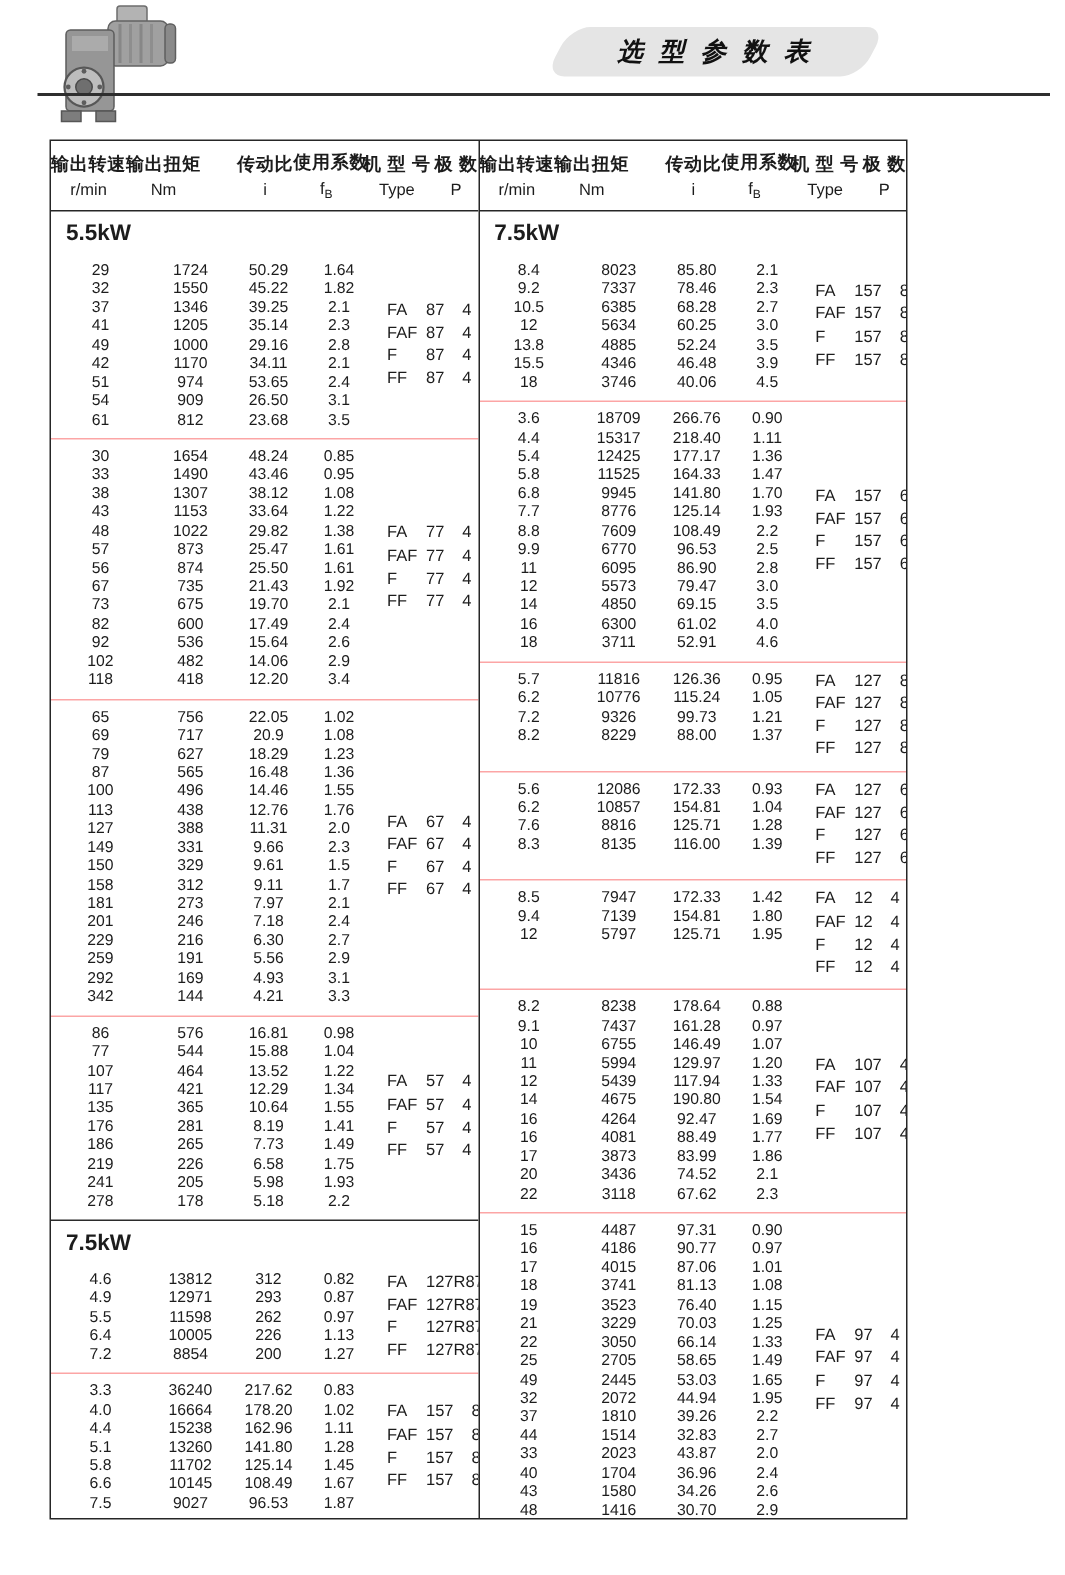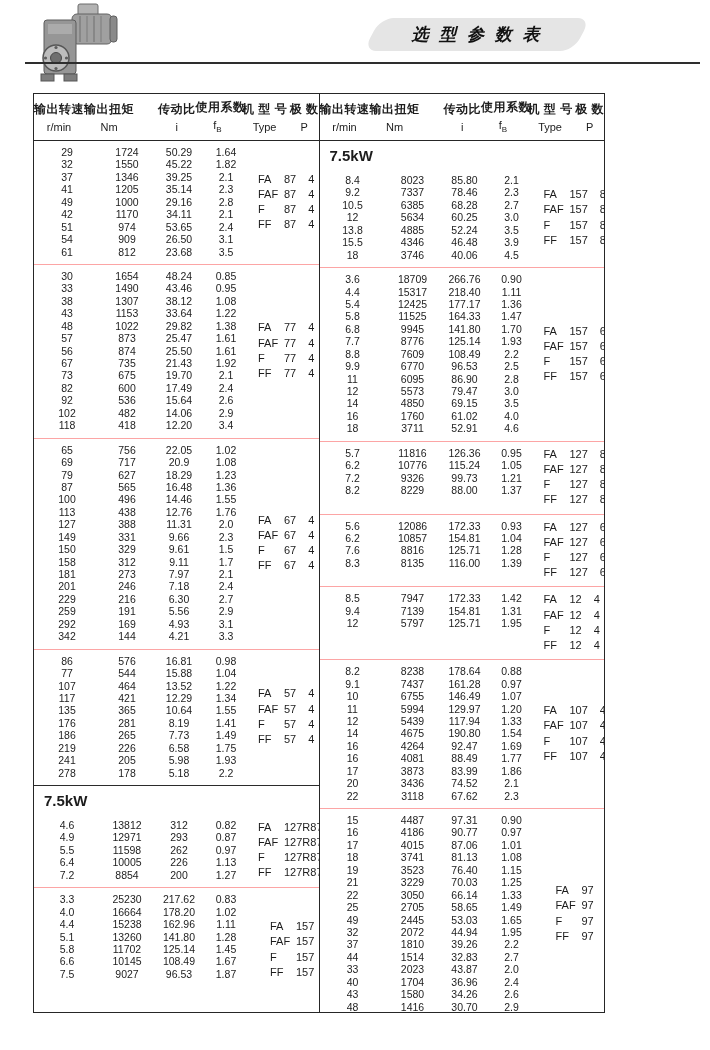--- a/index.html
+++ b/index.html
@@ -42,21 +42,21 @@
   .hen { font-size:11px; margin-top:3px; }
   .hen sub { font-size:8px; }
 
   .section { display:flex; flex-direction:column; }
   .section + .section { border-top:1px solid #2b2b2b; }
   .section:last-child { flex:1; }
   .kw-label { flex:none; font-size:15px; font-weight:bold; padding:6px 0 0 10px; height:22px; }
 
   .block { display:flex; padding:5px 0 6px; }
   .block + .block { border-top:1px solid #fca5a5; }
-  .section:last-child .block:last-child { flex:1;gap:12px; }
+  .section:last-child .block:last-child { flex:1; }
 
   .nums { flex:none; width:214px; }
   .drow { display:flex; line-height:12.45px; height:12.45px; }
   .dcell { display:block; text-align:center; font-size:10.5px; white-space:nowrap; }
   .dcell.c1 { width:66px; } .dcell.c2 { width:54px; }
   .dcell.c3 { width:50px; } .dcell.c4 { width:44px; }
 
   .types { flex:1; display:flex; flex-direction:column; justify-content:center; padding-left:10px; min-width:0; }
   .trow { display:flex; line-height:15.2px; font-size:11px; white-space:nowrap; }
   .model { flex:none; width:26px; }
@@ -124,20 +124,21 @@
           <div class="hcell c5">
             <div class="hzh">机 型 号</div>
             <div class="hen">Type</div>
           </div>
           <div class="hcell c6">
             <div class="hzh">极 数</div>
             <div class="hen">P</div>
           </div>
         </div>
         <section class="section">
+          <div class="kw-label">5.5kW</div>
           <div class="block">
             <div class="nums">
               <div class="drow">
                 <span class="dcell c1">29</span>
                 <span class="dcell c2">1724</span>
                 <span class="dcell c3">50.29</span>
                 <span class="dcell c4">1.64</span>
               </div>
               <div class="drow">
                 <span class="dcell c1">32</span>
@@ -579,21 +580,21 @@
                 <span class="model">FF</span>
                 <span class="size">127R87</span>
                 <span class="poles">4</span>
               </div>
             </div>
           </div>
           <div class="block">
             <div class="nums">
               <div class="drow">
                 <span class="dcell c1">3.3</span>
-                <span class="dcell c2">25230</span>
+                <span class="dcell c2">36240</span>
                 <span class="dcell c3">217.62</span>
                 <span class="dcell c4">0.83</span>
               </div>
               <div class="drow">
                 <span class="dcell c1">4.0</span>
                 <span class="dcell c2">16664</span>
                 <span class="dcell c3">178.20</span>
                 <span class="dcell c4">1.02</span>
               </div>
               <div class="drow">
@@ -812,21 +813,21 @@
                 <span class="dcell c4">3.0</span>
               </div>
               <div class="drow">
                 <span class="dcell c1">14</span>
                 <span class="dcell c2">4850</span>
                 <span class="dcell c3">69.15</span>
                 <span class="dcell c4">3.5</span>
               </div>
               <div class="drow">
                 <span class="dcell c1">16</span>
-                <span class="dcell c2">1760</span>
+                <span class="dcell c2">6300</span>
                 <span class="dcell c3">61.02</span>
                 <span class="dcell c4">4.0</span>
               </div>
               <div class="drow">
                 <span class="dcell c1">18</span>
                 <span class="dcell c2">3711</span>
                 <span class="dcell c3">52.91</span>
                 <span class="dcell c4">4.6</span>
               </div>
             </div>
@@ -958,21 +959,21 @@
               <div class="drow">
                 <span class="dcell c1">8.5</span>
                 <span class="dcell c2">7947</span>
                 <span class="dcell c3">172.33</span>
                 <span class="dcell c4">1.42</span>
               </div>
               <div class="drow">
                 <span class="dcell c1">9.4</span>
                 <span class="dcell c2">7139</span>
                 <span class="dcell c3">154.81</span>
-                <span class="dcell c4">1.31</span>
+                <span class="dcell c4">1.80</span>
               </div>
               <div class="drow">
                 <span class="dcell c1">12</span>
                 <span class="dcell c2">5797</span>
                 <span class="dcell c3">125.71</span>
                 <span class="dcell c4">1.95</span>
               </div>
             </div>
             <div class="types">
               <div class="trow">

